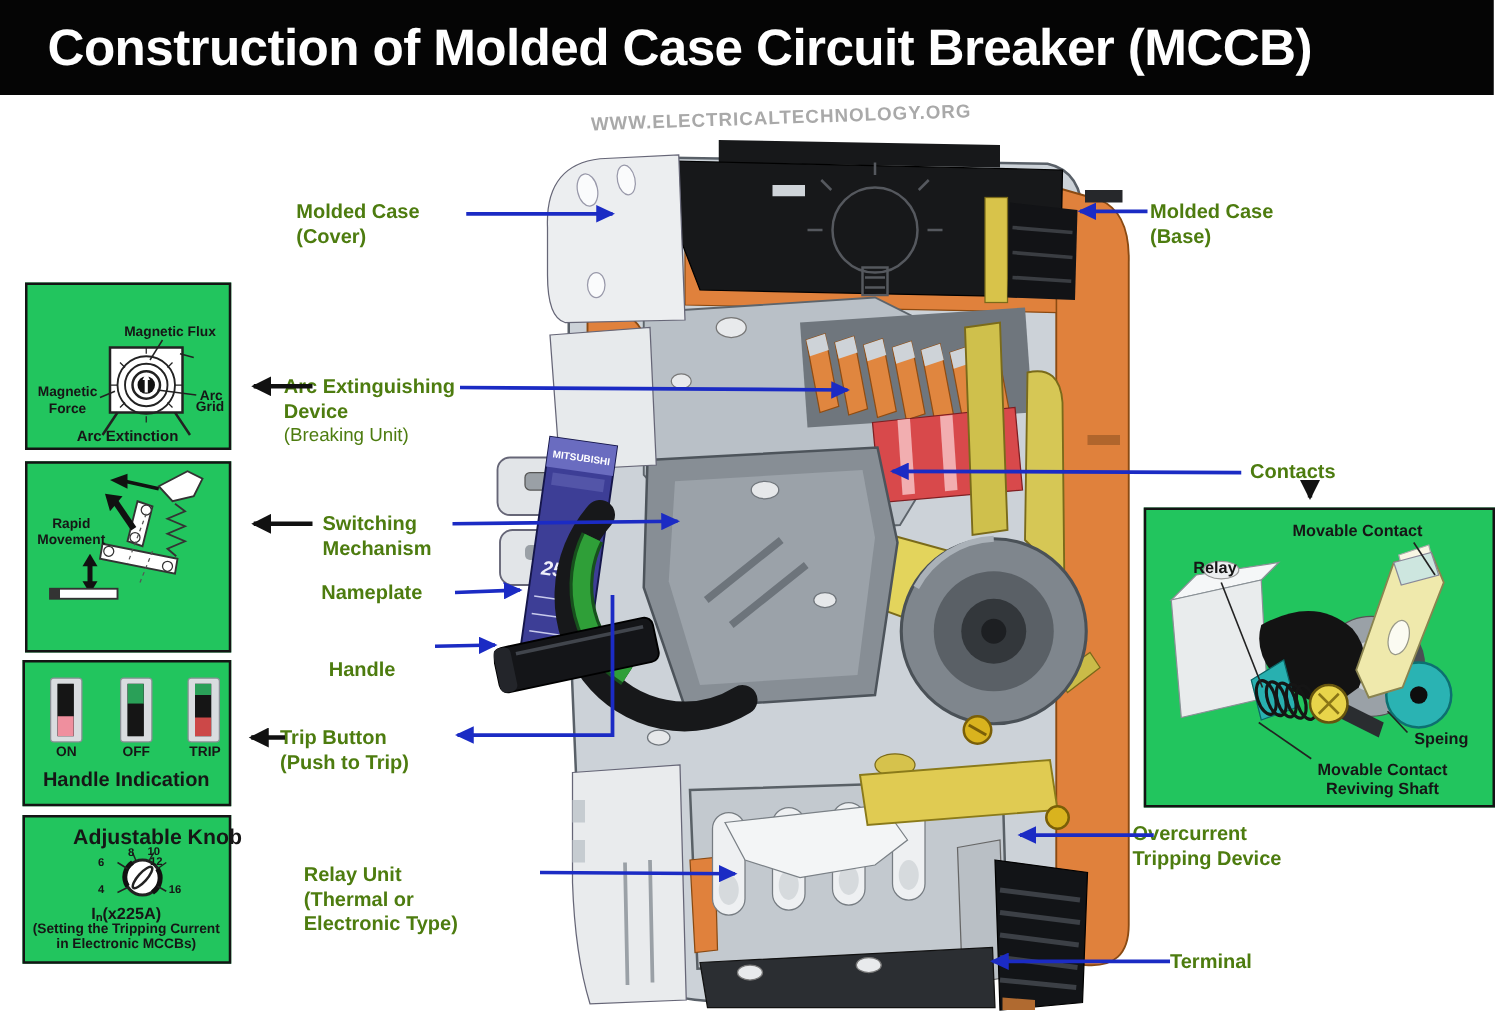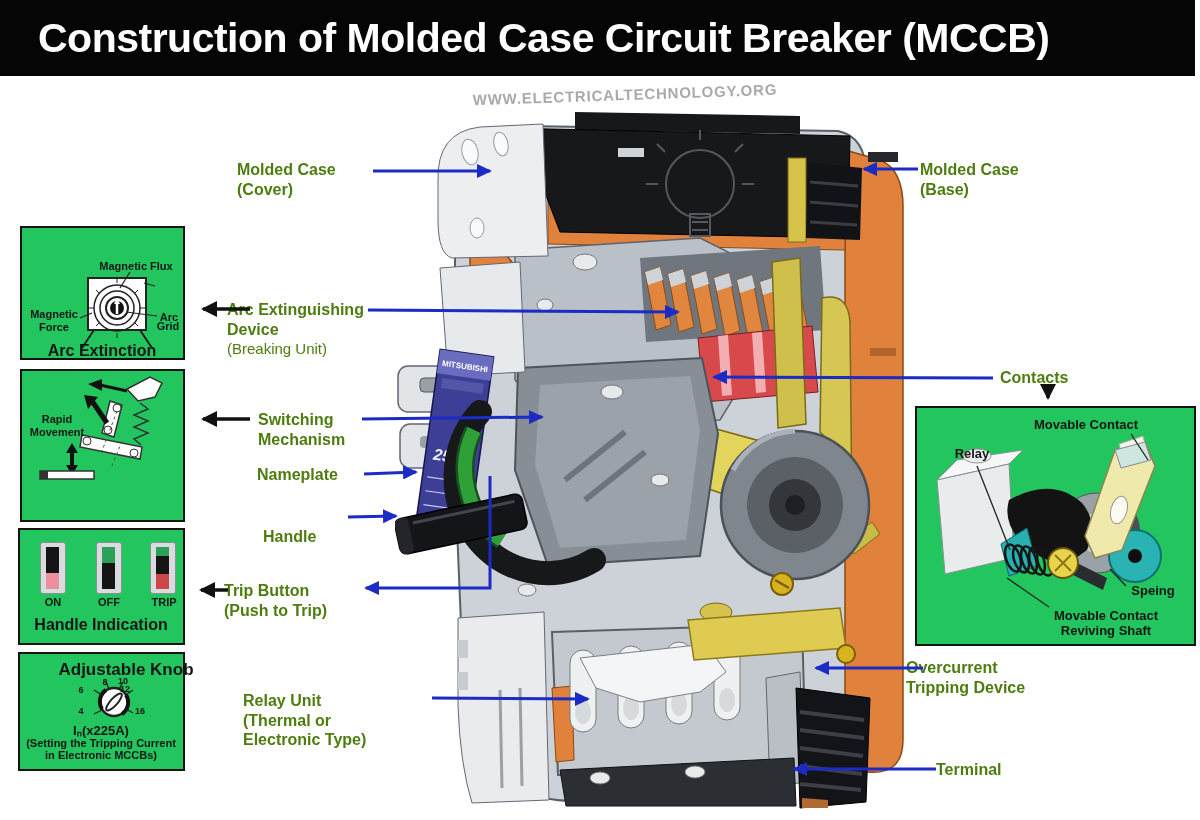--- a/index.html
+++ b/index.html
@@ -258,21 +258,21 @@
           <path d="M135,88 L104,84"></path>
       </g>
     </svg>
     <div class="slbl" style="left:70px;top:32px;width:88px;">Magnetic Flux</div>
     <div class="slbl" style="left:131px;top:52px;width:30px;margin-top:40px;">Grid</div>
     <div class="slbl" style="left:4px;top:80px;width:56px;">
       <div>Magnetic</div>
       <div>Force</div>
     </div>
     <div class="slbl" style="left:133px;top:83px;width:28px;">Arc</div>
-    <div class="cap" style="left:0;top:114px;width:160px;font-size:16px;">Arc Extinction</div>
+    <div class="cap" style="left:0;top:114px;width:160px;font-size:12px;">Arc Extinction</div>
   </div>
 
   <div class="ibox" style="left:20px;top:369px;width:165px;height:153px;">
     <svg width="160" height="148" viewBox="0 0 160 148">
       <path d="M105,20 L78,14" stroke="#111" stroke-width="3"></path>
       <path d="M80,8 L66,13 L80,20 Z" fill="#111"></path>
       <path d="M105,18 L128,6 L140,12 L133,26 L116,30 Z" fill="#fff" stroke="#333" stroke-width="1.5"></path>
       <polyline points="118,32 126,38 112,44 126,50 112,56 126,62 112,68 119,74" fill="none" stroke="#333" stroke-width="1.5"></polyline>
       <path d="M88,30 L100,34 L92,66 L80,62 Z" fill="#fff" stroke="#333" stroke-width="1.5"></path>
       <circle cx="95" cy="37" r="4" fill="#fff" stroke="#333"></circle>

